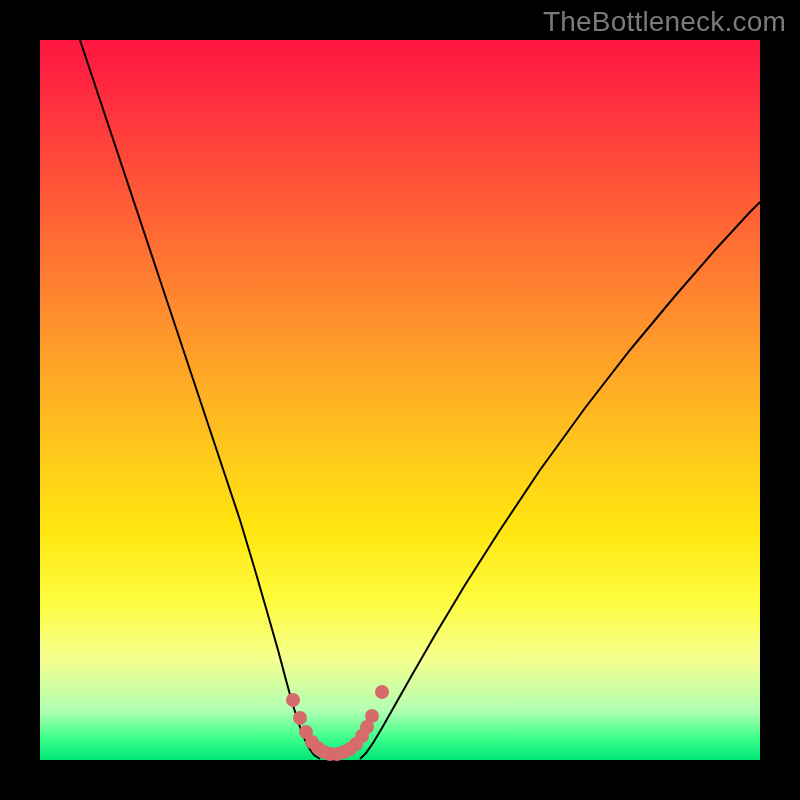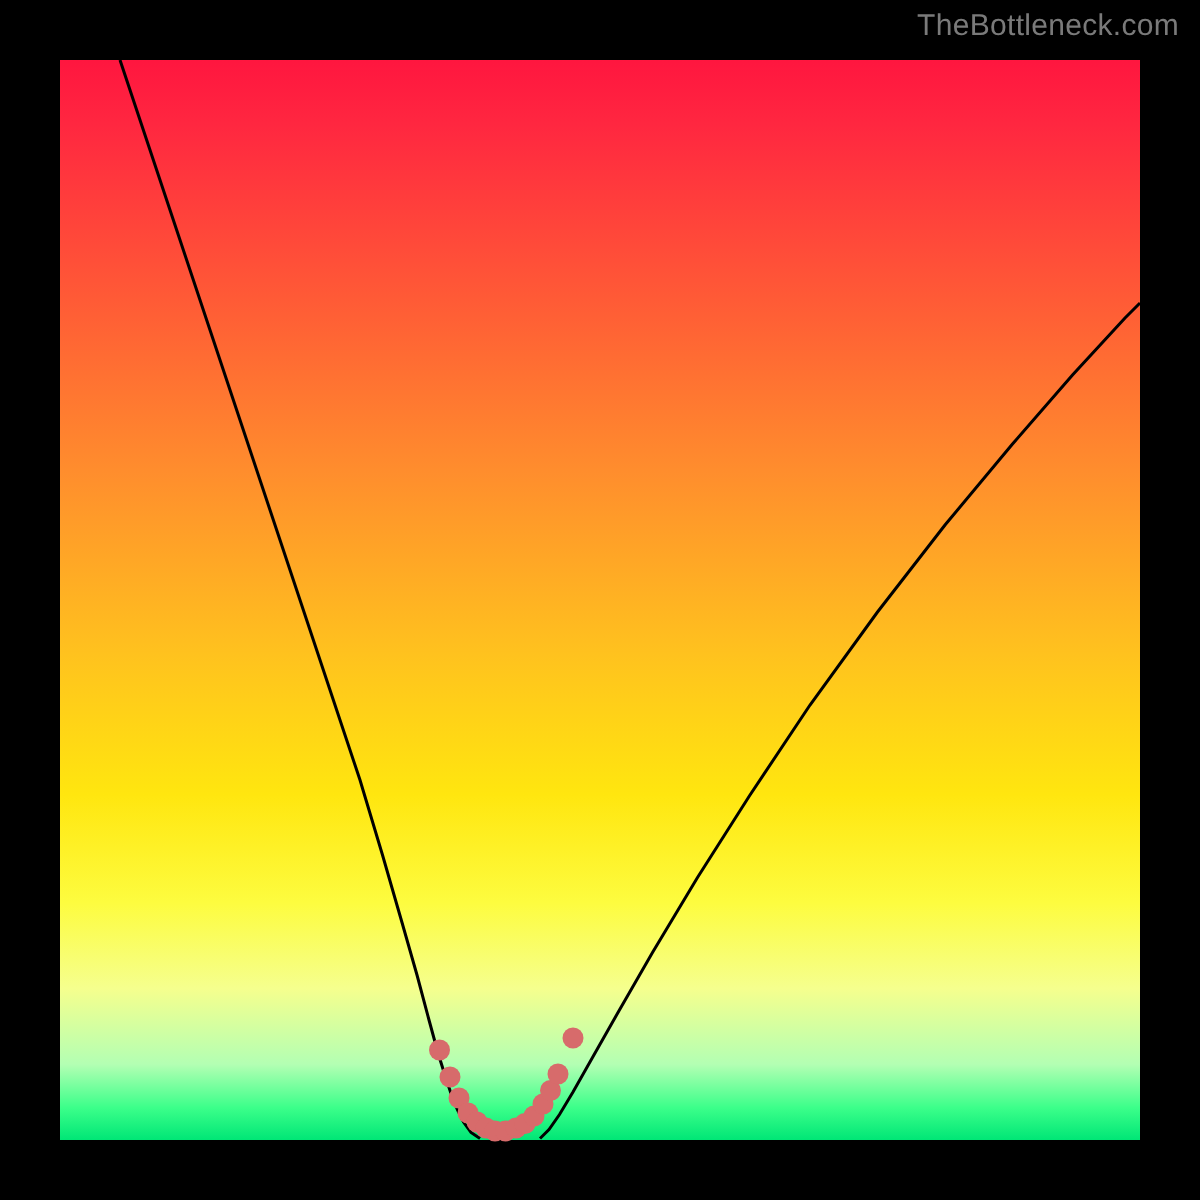--- a/index.html
+++ b/index.html
@@ -47,21 +47,21 @@
     top: 0;
     width: 720px;
     height: 720px;
     overflow: visible;
   }
   .watermark {
     position: absolute;
     top: 6px;
     right: 14px;
     color: #7a7a7a;
-    font-size: 20px;
+    font-size: 28px;
     font-weight: 500;
     letter-spacing: 0.2px;
     user-select: none;
   }
 </style>
 </head>
 <body>
 
 <div class="frame">
   <div class="plot">

